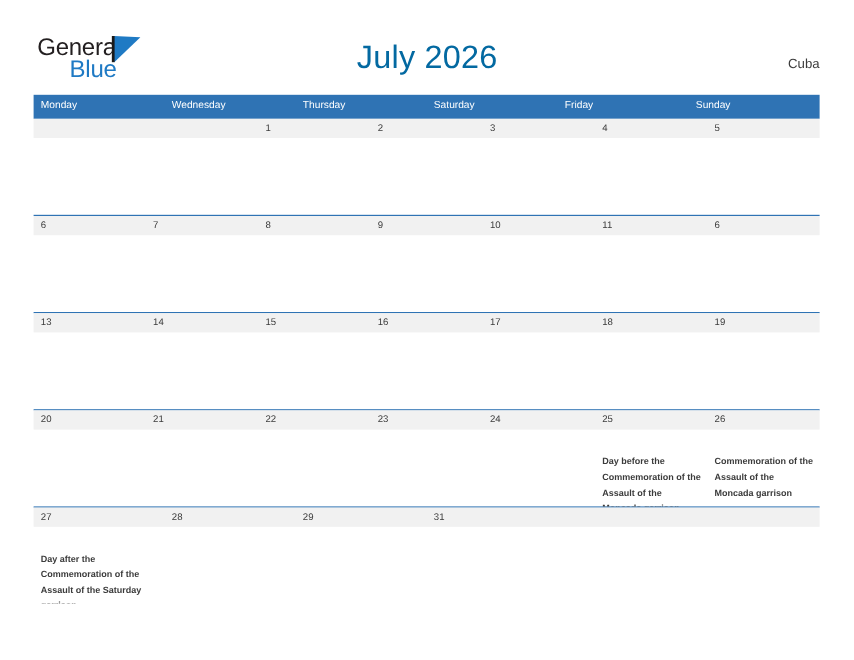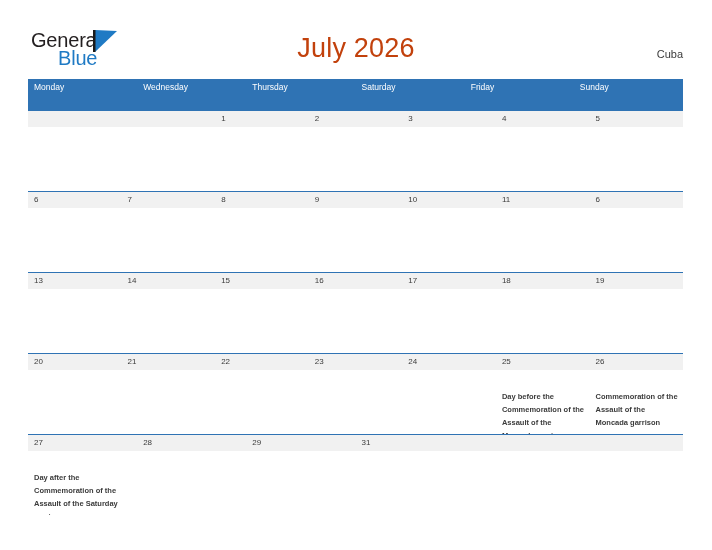--- a/index.html
+++ b/index.html
@@ -56,21 +56,21 @@
     height: 22px;
   }
 
   .cal-title {
     position: absolute;
     left: 0;
     right: 0;
     top: 32px;
     text-align: center;
     font-size: 27px;
-    color: #c2410c;
+    color: #0369a1;
     font-weight: normal;
     line-height: 32px;
     letter-spacing: 0.2px;
   }
 
   .cal-region {
     position: absolute;
     right: 29px;
     top: 47px;
     font-size: 11px;
@@ -83,21 +83,21 @@
   .calendar {
     position: absolute;
     left: 28px;
     top: 79px;
     width: 655px;
   }
 
   .cal-weekdays {
     display: flex;
     background: #2f73b4;
-    height: 32px;
+    height: 20px;
   }
   .cal-weekday {
     flex: 1 1 0;
     color: #ffffff;
     font-size: 8.5px;
     line-height: 17px;
     padding-left: 6px;
     box-sizing: border-box;
     white-space: nowrap;
     overflow: hidden;

